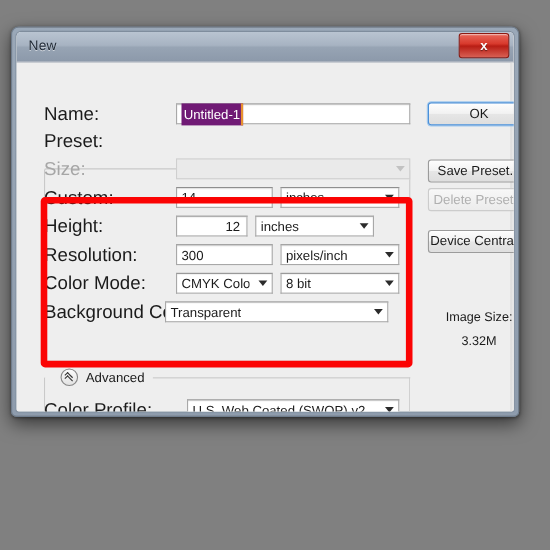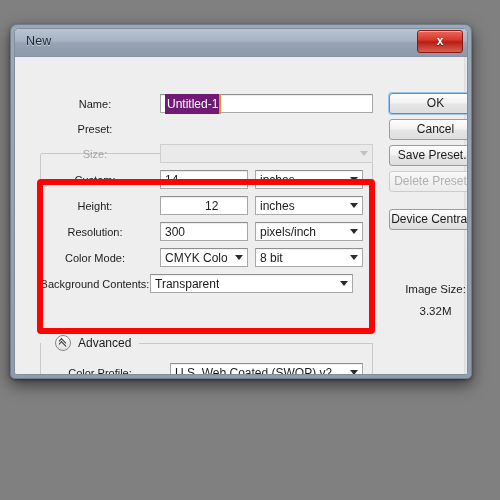--- a/index.html
+++ b/index.html
@@ -85,23 +85,23 @@
   }
 
   
   .row {
     position: absolute;
     height: 21px;
     display: flex;
     align-items: center;
   }
   .lbl {
-    font-size: 11px;
-    color: #1b1b1b;
-    text-align: center;
+    font-size: 17px;
+    color: #1b1b1b;
+    text-align: left;
     white-space: nowrap;
   }
   .lbl.dim { color: #a6a6a6; }
 
   
   .tinput {
     border: 1px solid #a8a8a8;
     border-top-color: #8e8e8e;
     background: #ffffff;
     height: 19px;
@@ -324,21 +324,21 @@
         <div class="lbl" style="width:110px;">Custom:</div>
         <div class="tinput" style="width:88px; margin-left:10px;">14</div>
         <div class="combo" style="width:108px; margin-left:7px;">
           <span class="cv">inches</span>
           <span class="arrow"></span>
         </div>
       </div>
 
       <div class="row" style="left:25px; top:138px; width:333px;">
         <div class="lbl" style="width:110px;">Height:</div>
-        <div class="tinput" style="width:88px; margin-left:10px;padding-left:44px;">12</div>
+        <div class="tinput" style="width:65px; margin-left:10px;padding-left:44px;">12</div>
         <div class="combo" style="width:108px; margin-left:7px;">
           <span class="cv">inches</span>
           <span class="arrow"></span>
         </div>
       </div>
 
       <div class="row" style="left:25px; top:164px; width:333px;">
         <div class="lbl" style="width:110px;">Resolution:</div>
         <div class="tinput" style="width:88px; margin-left:10px;">300</div>
         <div class="combo" style="width:108px; margin-left:7px;">
@@ -375,21 +375,20 @@
 
       <div class="row" style="left:25px; top:305px; width:333px;">
         <div class="lbl" style="width:120px;">Color Profile:</div>
         <div class="combo" style="width:193px; margin-left:10px;">
           <span class="cv">U.S. Web Coated (SWOP) v2</span>
           <span class="arrow"></span>
         </div>
       </div>
 
       <div class="btn focused" style="top:36px;">OK</div>
-      <div class="btn" style="top:62px;">Cancel</div>
       <div class="btn" style="top:88px;">Save Preset...</div>
       <div class="btn disabled" style="top:114px;">Delete Preset...</div>
       <div class="btn" style="top:152px;">Device Central...</div>
 
       <div class="imgsize-label" style="top:226px;">Image Size:</div>
       <div class="imgsize-value" style="top:248px;">3.32M</div>
 
       <div class="redbox"></div>
 
     </div>

